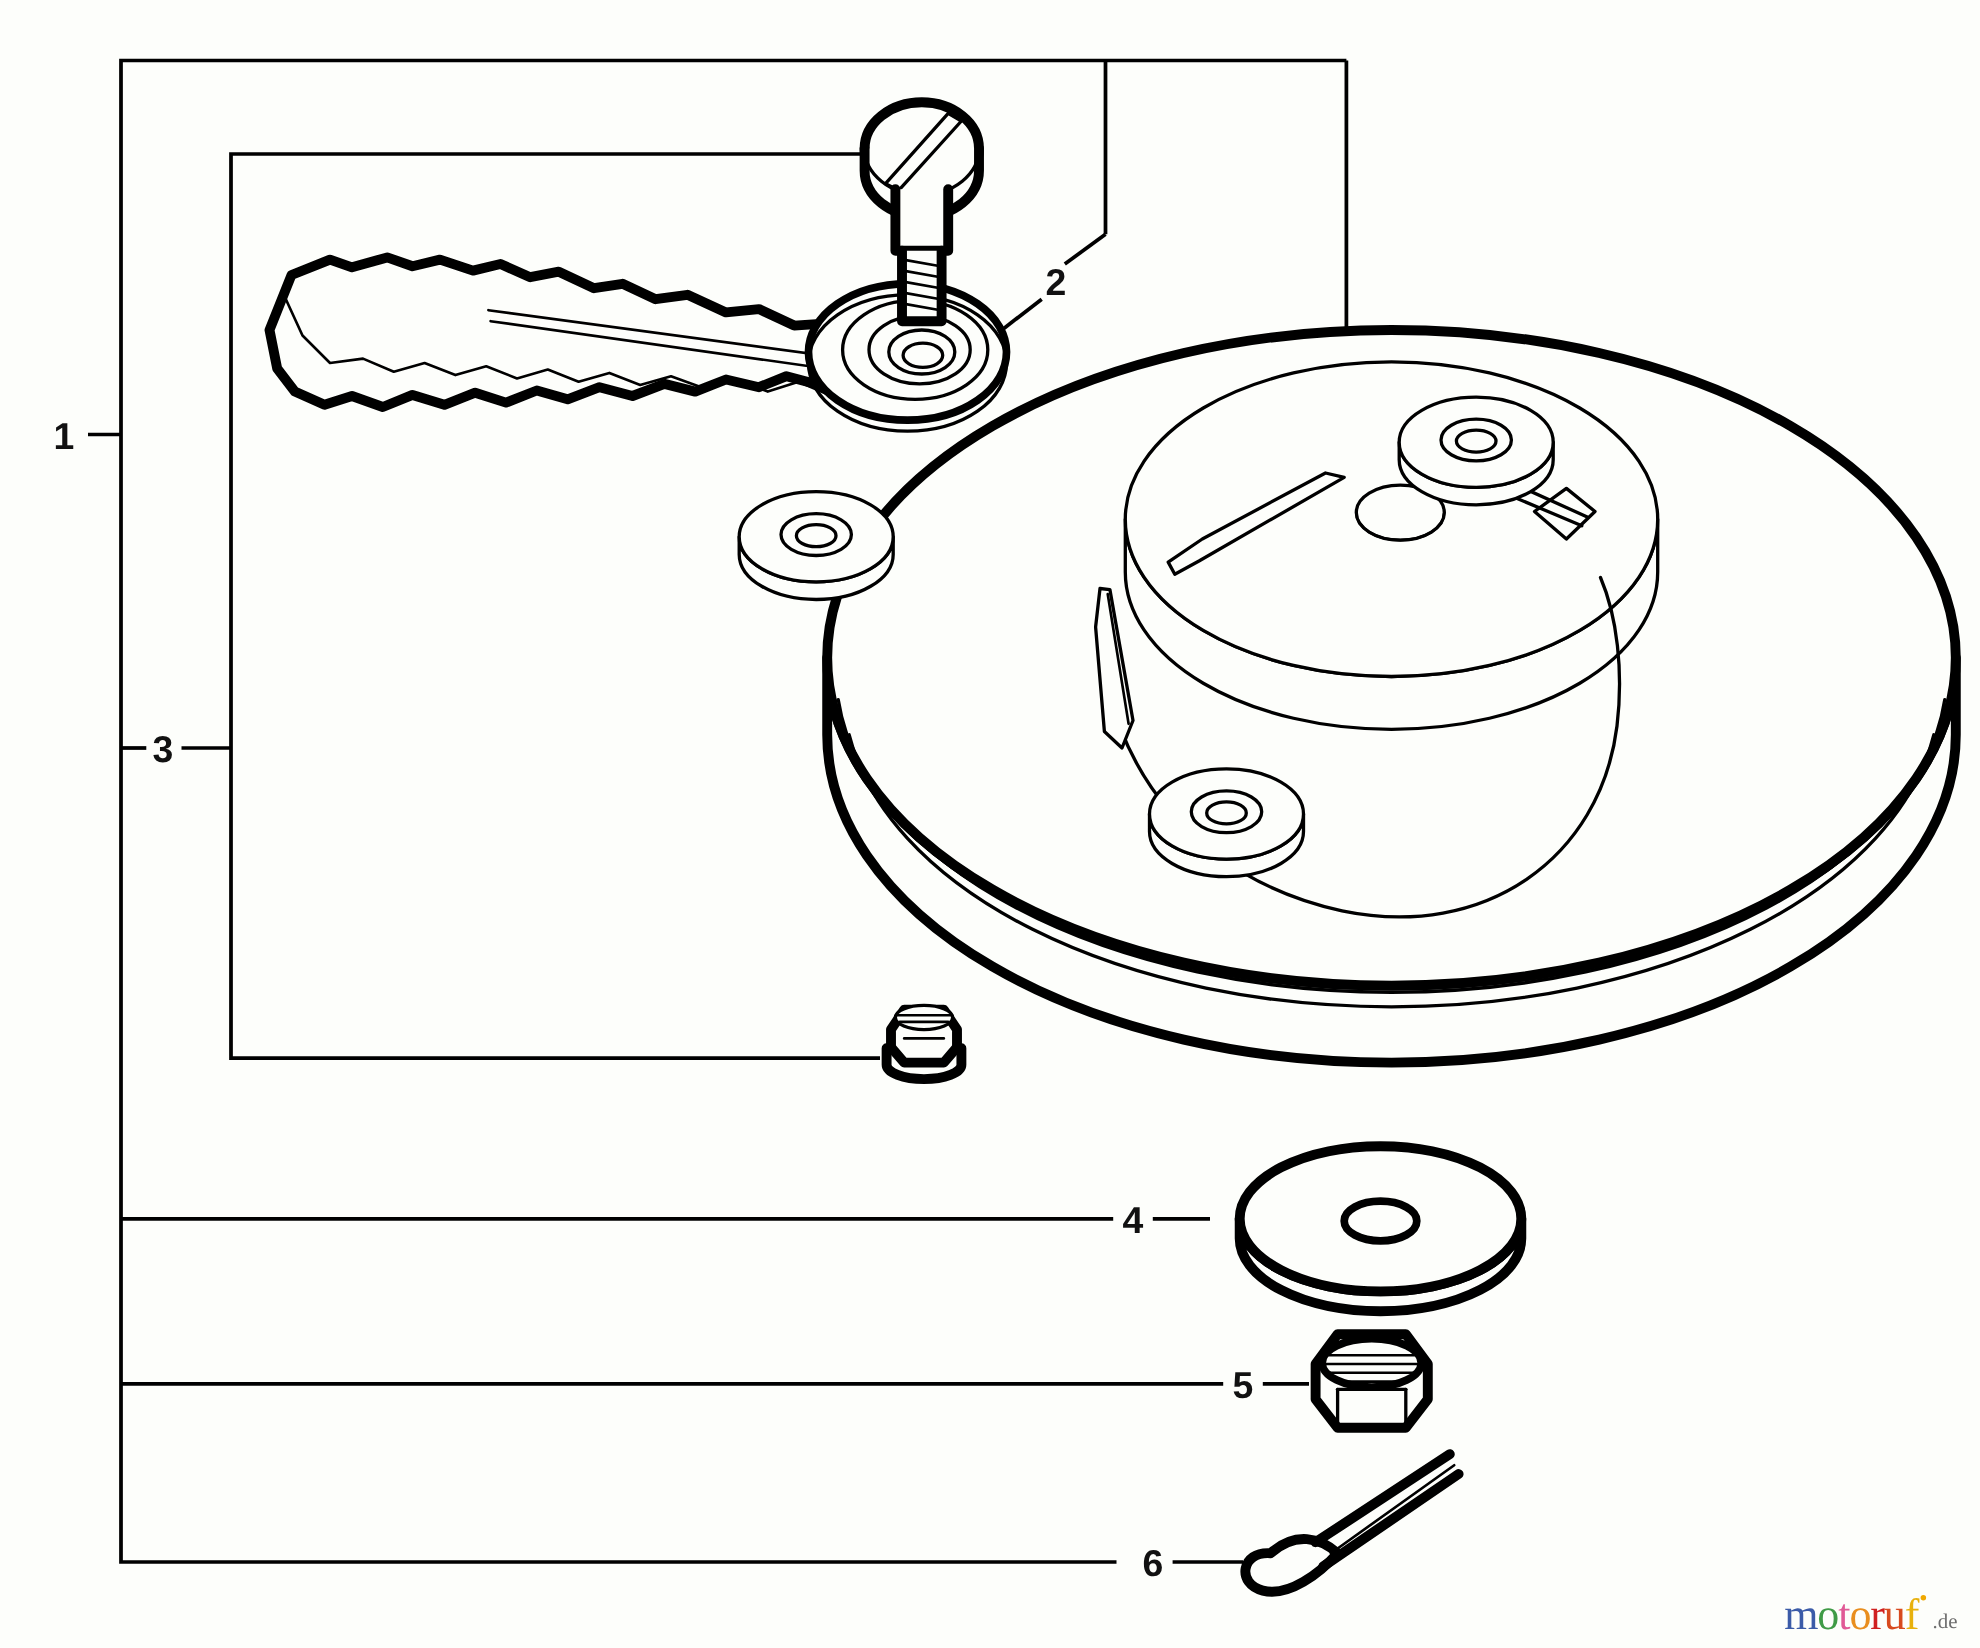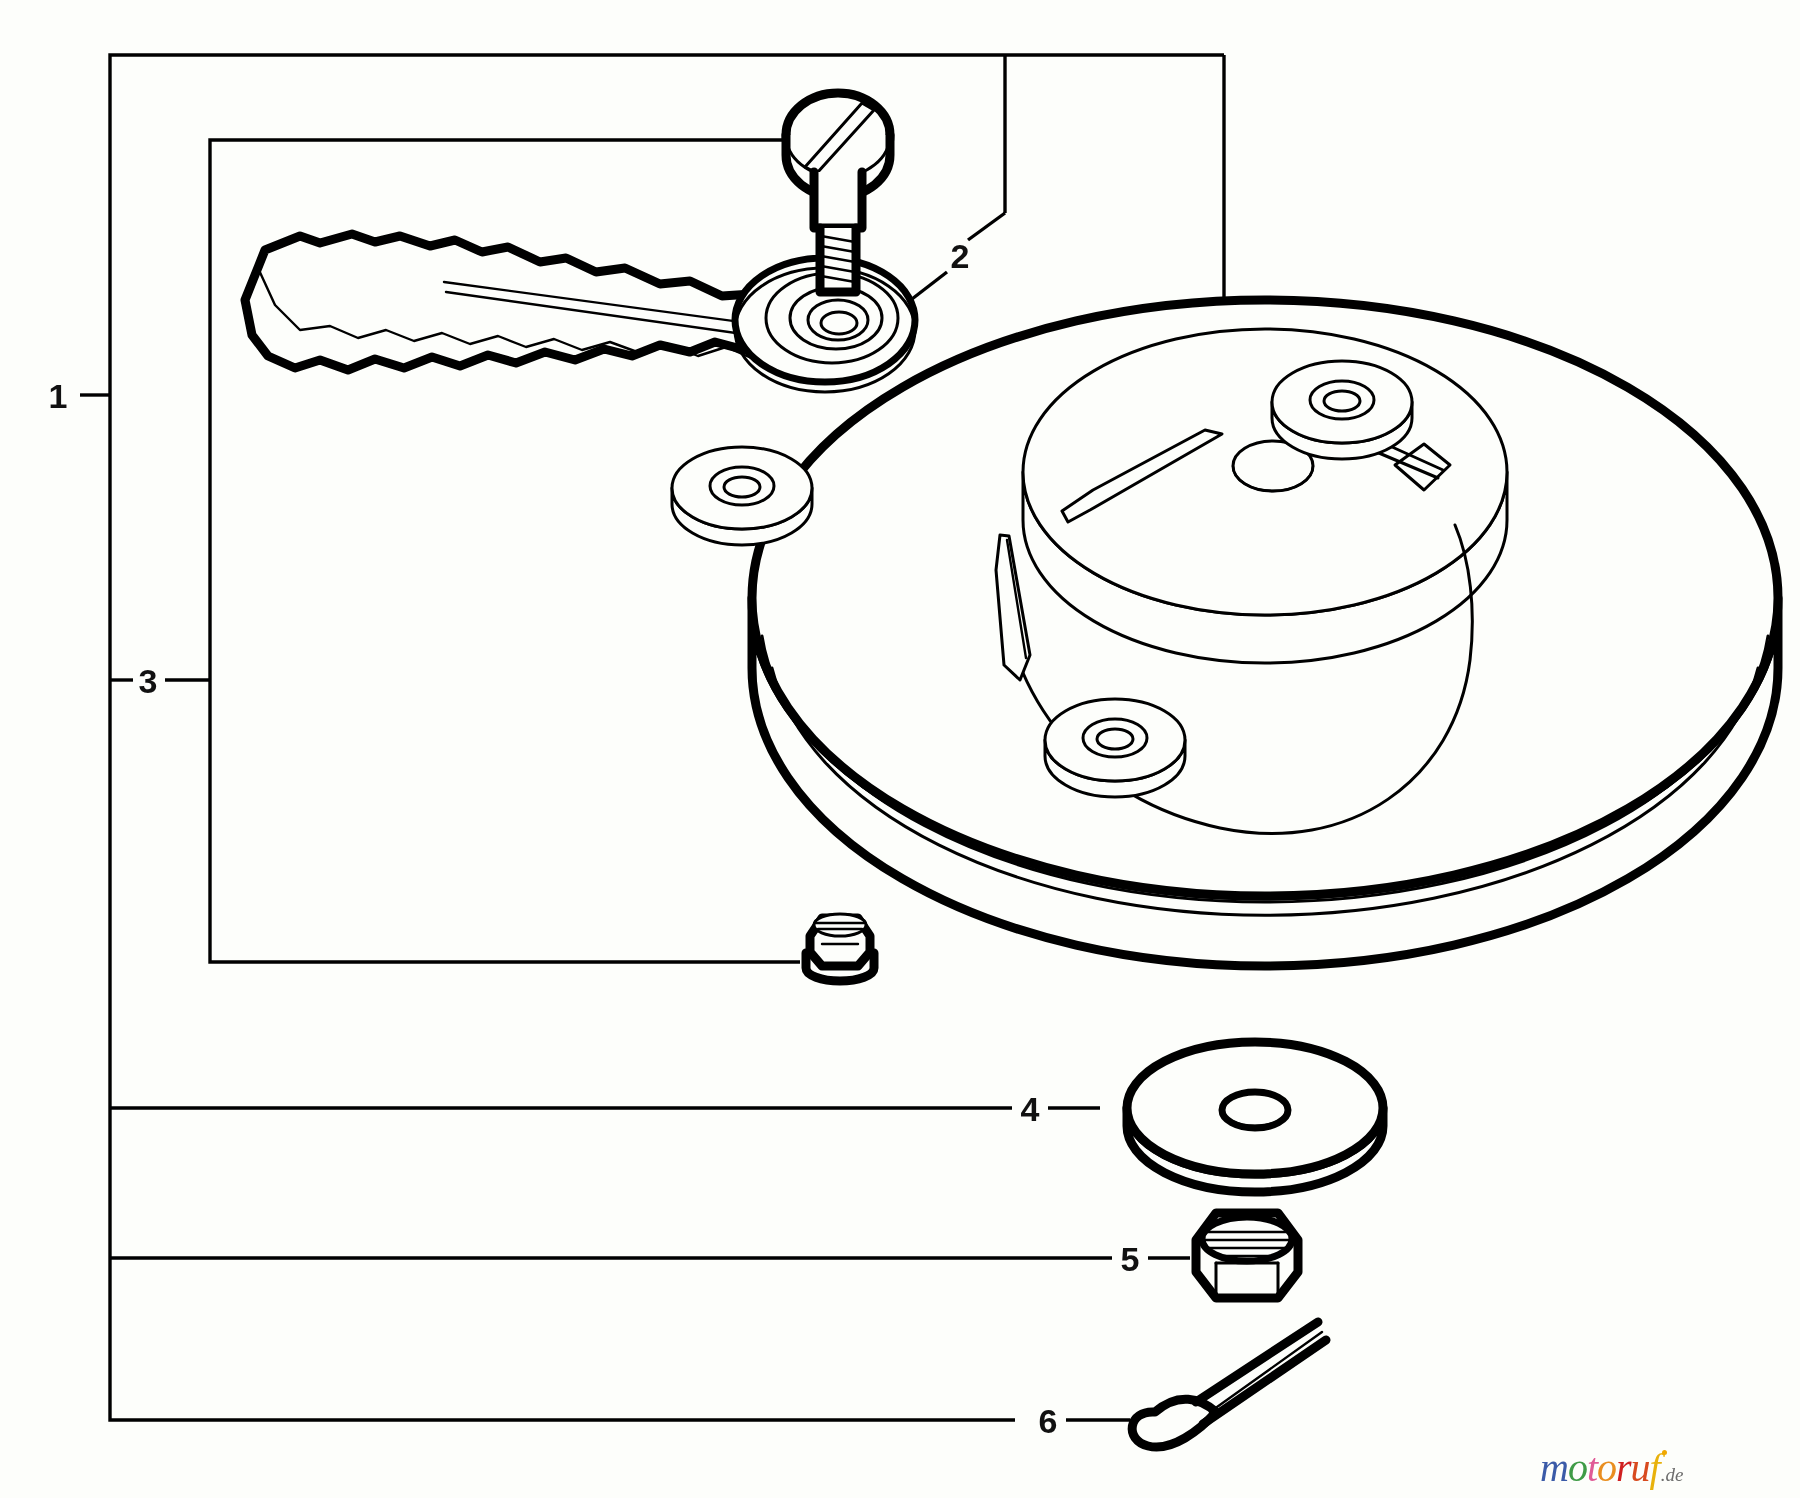--- a/index.html
+++ b/index.html
@@ -25,44 +25,43 @@
     height: 1498px;
   }
   .callout-text {
     font-family: "Liberation Sans", sans-serif;
     font-weight: bold;
     font-size: 34px;
     fill: #111111;
   }
   #brand {
     position: absolute;
-    left: 1540px;
+    left: 1622px;
     top: 1440px;
     width: 170px;
     height: 48px;
     display: flex;
     align-items: flex-end;
     justify-content: flex-start;
     line-height: 1;
     user-select: none;
-    font-style: italic;
   }
   .brand-word {
     font-family: "Liberation Serif", serif;
     font-size: 40px;
     letter-spacing: -1px;
     position: relative;
   }
   .brand-word span { display: inline; }
   .brand-tld {
     font-family: "Liberation Serif", serif;
     font-size: 19px;
     color: #6d6d6d;
     padding-bottom: 4px;
-    margin-left: 1px;
+    margin-left: 13px;
   }
   .brand-dot {
     position: absolute;
     right: -7px;
     top: 2px;
     width: 5px;
     height: 5px;
     border-radius: 50%;
     background: #f0a800;
   }

